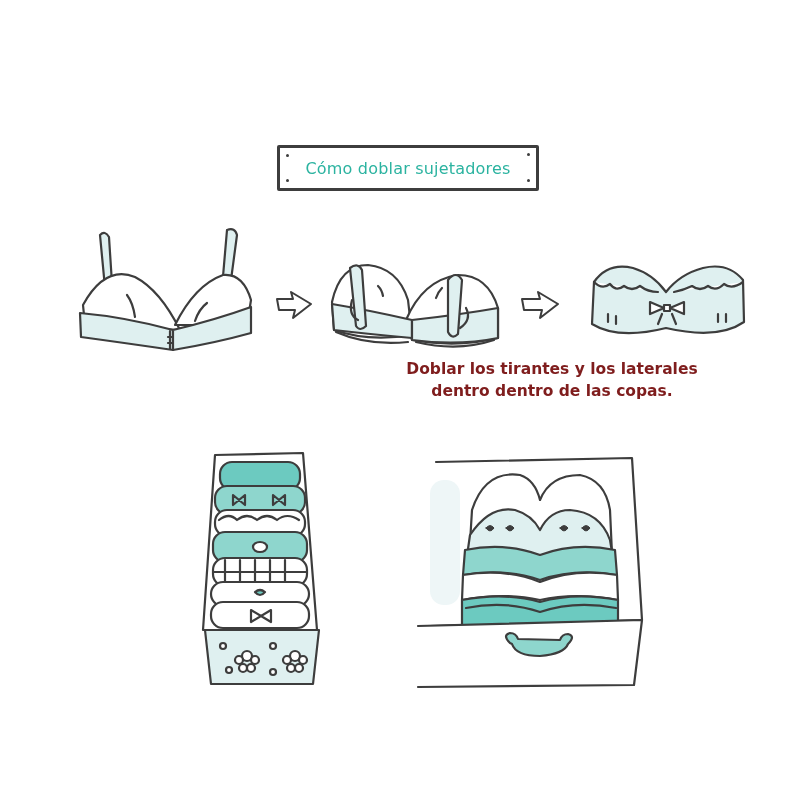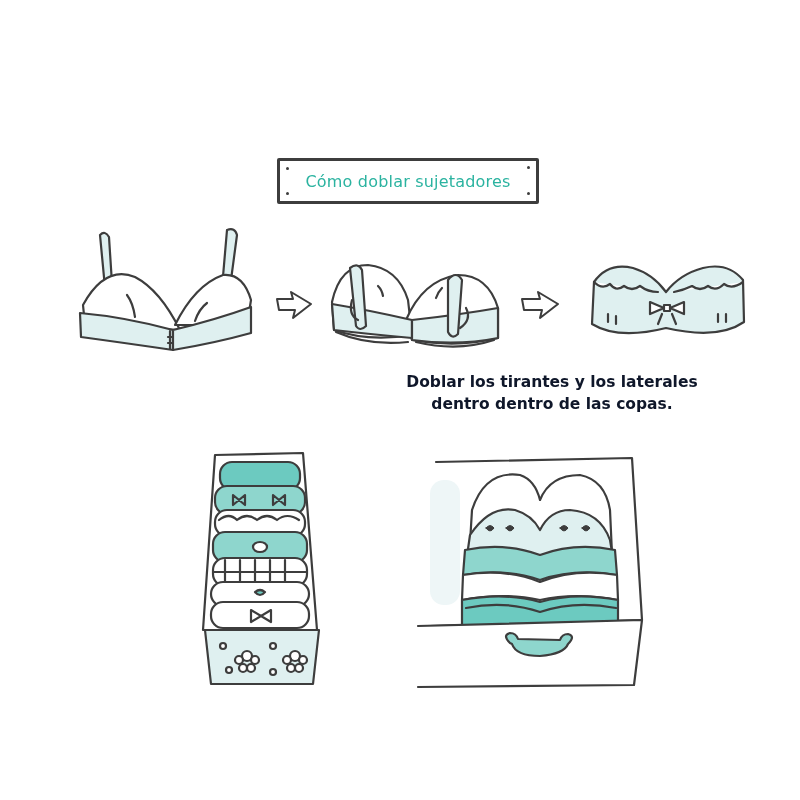--- a/index.html
+++ b/index.html
@@ -1,29 +1,29 @@
 <!DOCTYPE html>
 <html><head>
   <meta charset="utf-8">
   <style>
     html, body { margin: 0; padding: 0; background: #ffffff; }
     body { width: 800px; height: 800px; position: relative; overflow: hidden;
            font-family: "DejaVu Sans", sans-serif; }
-    .abs { position: absolute; margin-top: 13px; }
+    .abs { position: absolute; }
     .title-box {
       left: 277px; top: 145px; width: 262px; height: 46px;
       border: 3px solid #3d3d3d; border-radius: 2px; box-sizing: border-box;
       display: flex; align-items: center; justify-content: center;
       background: #fff;
     }
     .title-box .dot { position: absolute; width: 3px; height: 3px; background: #3d3d3d; border-radius: 50%; }
     .title-text { color: #2bb3a0; font-size: 16px; letter-spacing: 0.2px; }
     .caption {
       left: 372px; top: 358px; width: 360px; text-align: center;
-      color: #0f172a; font-size: 15.5px; line-height: 22px; font-weight: bold;
+      color: #7f1d1d; font-size: 15.5px; line-height: 22px; font-weight: bold;
     }
     .caption span { display: block; }
     svg { position: absolute; overflow: visible; }
   </style>
 </head>
 <body>
 
 <div class="abs title-box">
   <div class="dot" style="left:6px;top:6px"></div>
   <div class="dot" style="right:6px;top:5px"></div>

